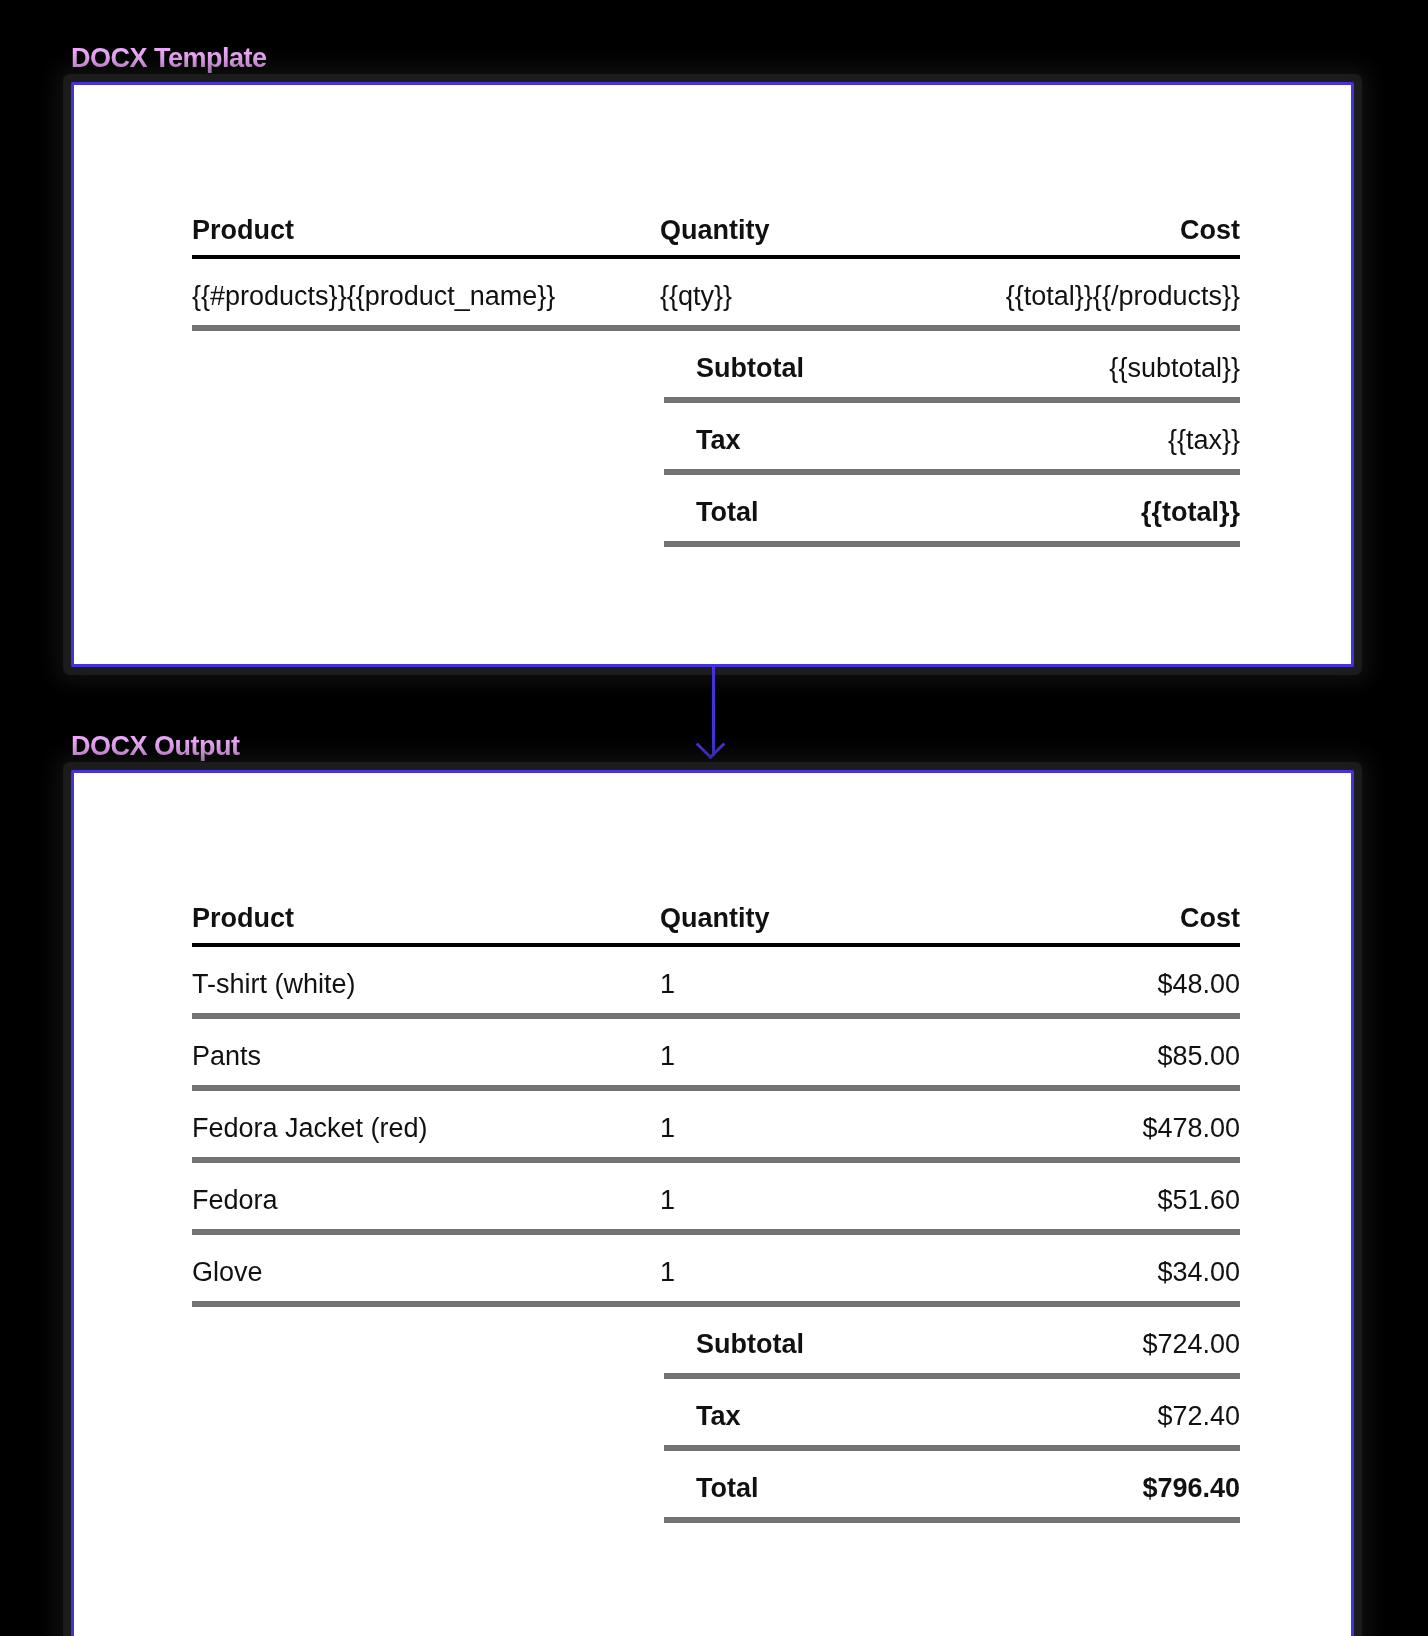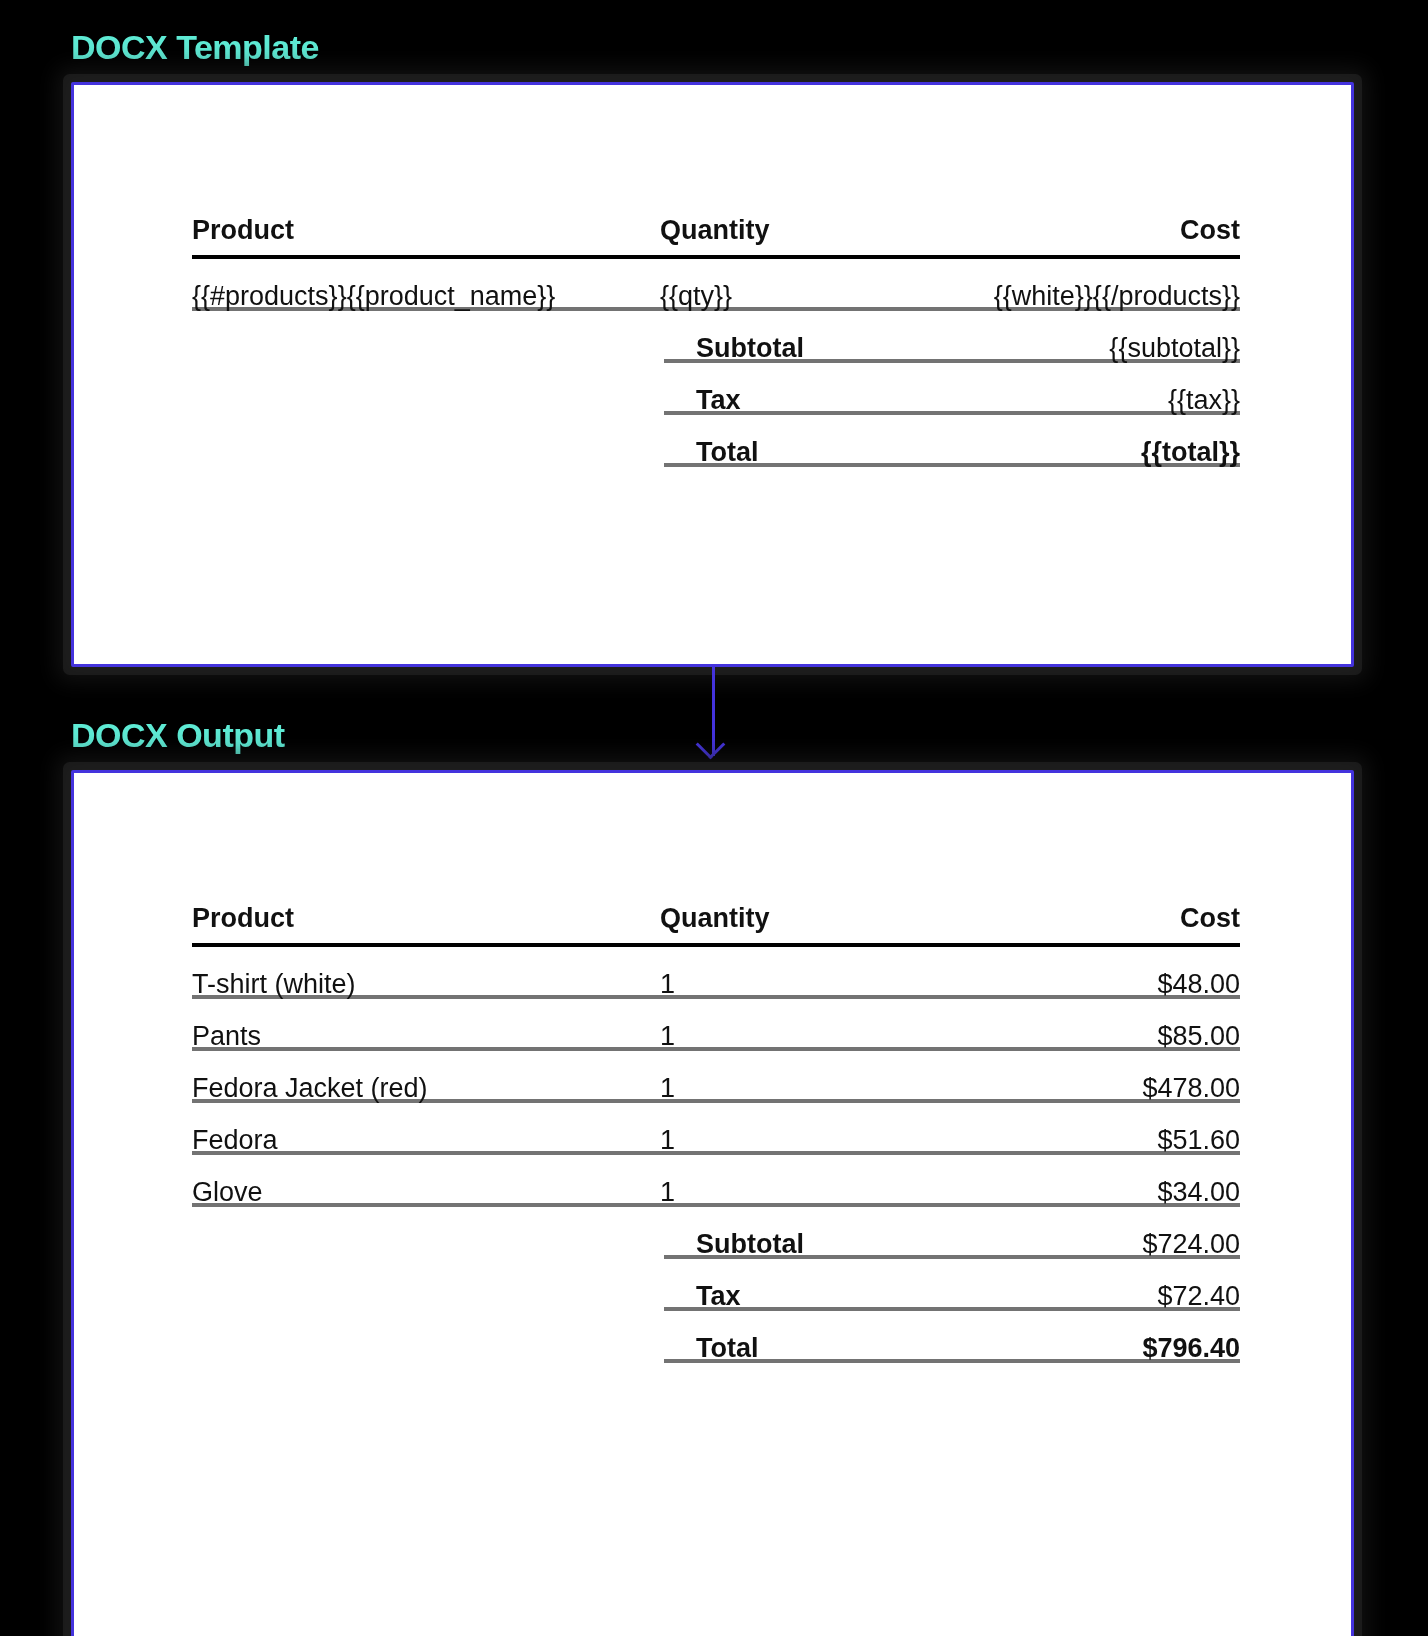--- a/index.html
+++ b/index.html
@@ -1,21 +1,21 @@
 <!DOCTYPE html>
 <html><head>
   <meta charset="utf-8">
   <style>
     html, body { margin:0; padding:0; background:#000; }
     body { width:1428px; height:1636px; position:relative; overflow:hidden; font-family:"Liberation Sans", sans-serif; }
-    .label { position:absolute; left:71px; color:#5eead4; font-weight:bold; font-size:34px; letter-spacing:-0.5px; }
+    .label { position:absolute; left:71px; color:#f0abfc; font-weight:bold; font-size:27px; letter-spacing:-0.5px;margin-top:15px; }
     .card { position:absolute; left:71px; width:1283px; background:#fff; border:3px solid #4433dd; box-sizing:border-box;
             box-shadow: 0 0 0 8px rgba(40,40,40,0.55), 0 0 22px 14px rgba(30,30,30,0.6); border-radius:2px; }
     .tbl { position:absolute; left:118px; width:1048px; }
-    .row { position:relative; height:52px; border-bottom:4px solid #737373; box-sizing:border-box; font-size:27px; color:#111; }
+    .row { position:relative; height:72px; border-bottom:6px solid #737373; box-sizing:border-box; font-size:27px; color:#111; }
     .row.head { height:48px; border-bottom:4px solid #000; font-weight:bold; }
     .row.sum { margin-left:472px; }
     .c { position:absolute; white-space:nowrap; }
     .row .c { top:22px; }
     .row.head .c { top:4px; }
     .c1 { left:0; }
     .c2 { left:468px; }
     .c3 { right:0; text-align:right; }
     .sum .c2 { left:0; font-weight:bold;margin-left:32px; }
     .b { font-weight:bold; }
@@ -30,21 +30,21 @@
 <div class="card" style="top:82px;height:585px;">
   <div class="tbl" style="top:126px;">
     <div class="row head">
       <span class="c c1">Product</span>
       <span class="c c2">Quantity</span>
       <span class="c c3">Cost</span>
     </div>
     <div class="row">
       <span class="c c1">{{#products}}{{product_name}}</span>
       <span class="c c2">{{qty}}</span>
-      <span class="c c3">{{white}}{{/products}}</span>
+      <span class="c c3">{{total}}{{/products}}</span>
     </div>
     <div class="row sum">
       <span class="c c2">Subtotal</span>
       <span class="c c3">{{subtotal}}</span>
     </div>
     <div class="row sum">
       <span class="c c2">Tax</span>
       <span class="c c3">{{tax}}</span>
     </div>
     <div class="row sum">

